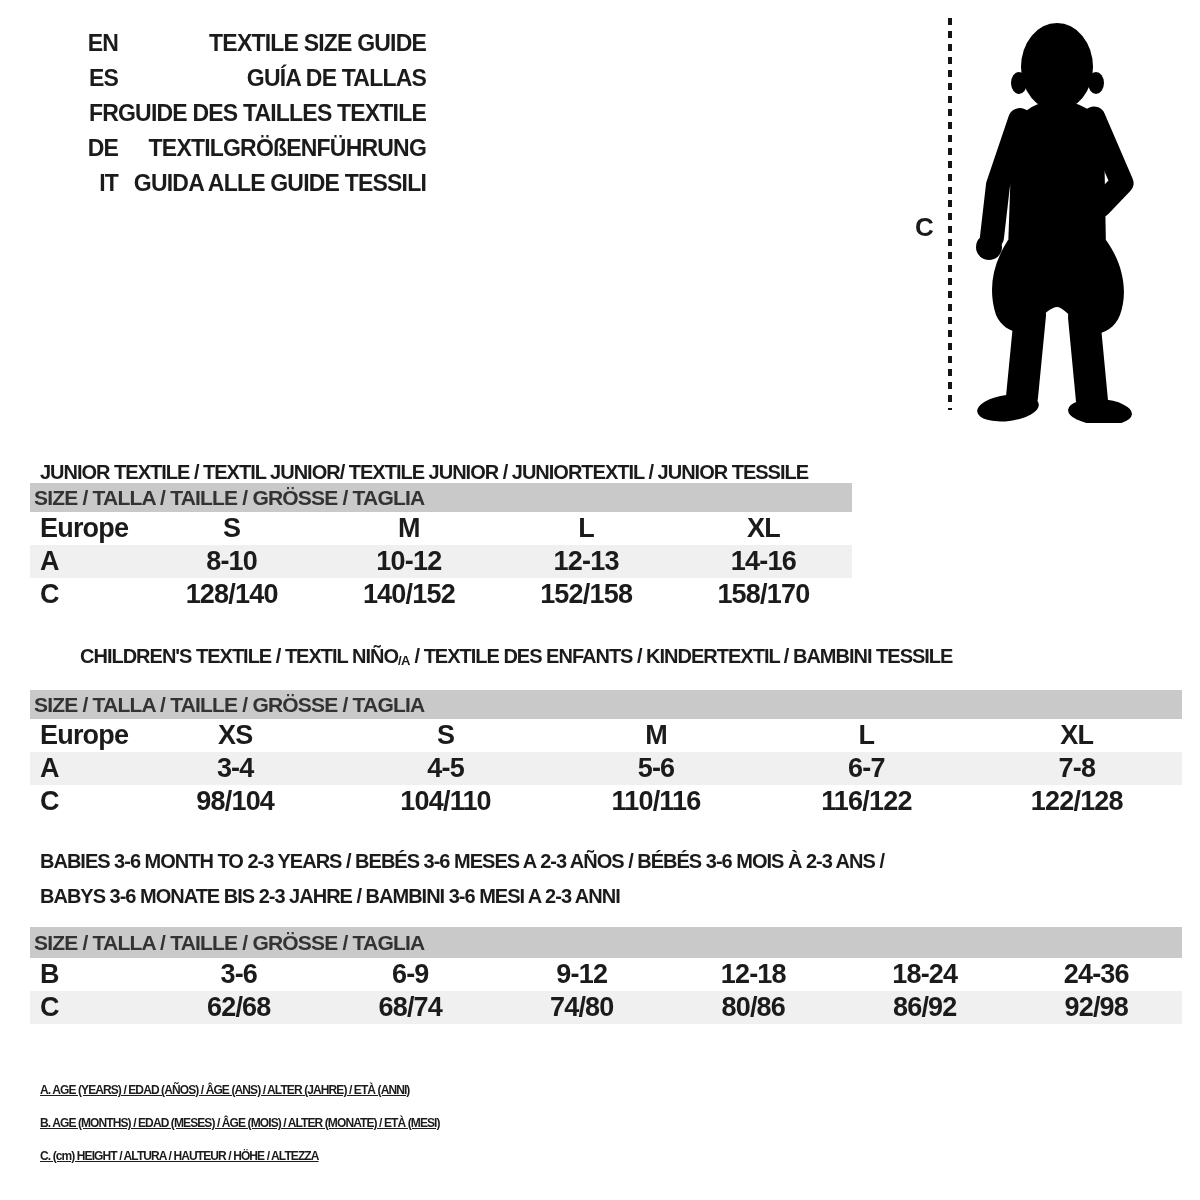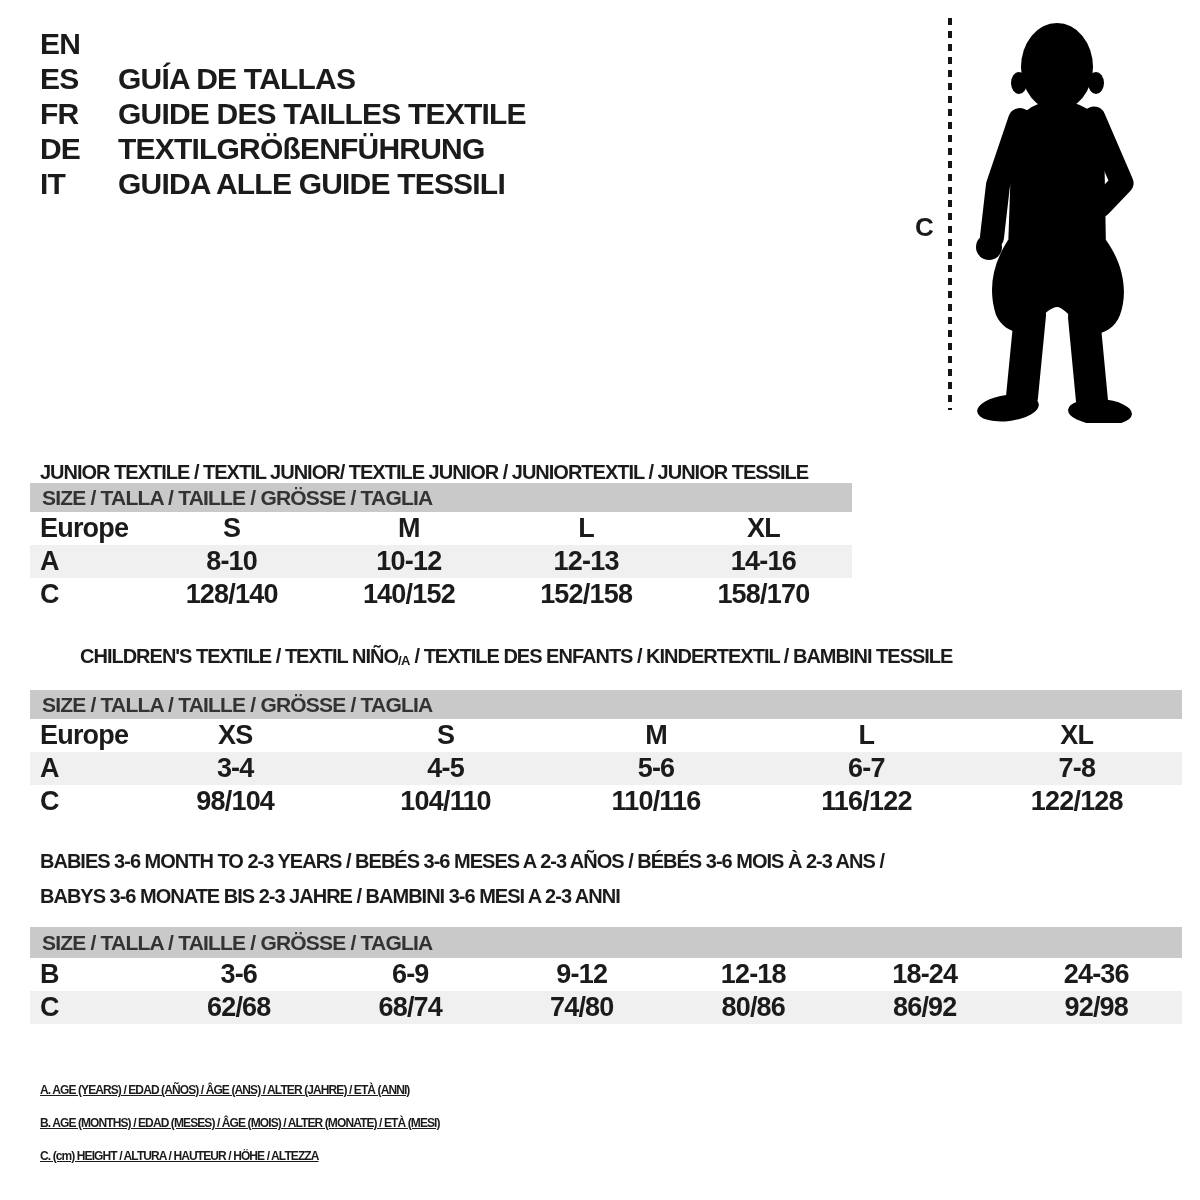--- a/index.html
+++ b/index.html
@@ -9,36 +9,36 @@
     width:1200px;height:1200px;
     background:#ffffff;
     font-family:"Liberation Sans",sans-serif;
     font-weight:700;
     color:#1b1b1b;
     overflow:hidden;
   }
   
   .lang-list{position:absolute;left:40px;top:26px;}
   .lang-row{display:grid;grid-template-columns:78px auto;height:35px;line-height:35px;
-    font-size:30px;letter-spacing:-0.8px;}
+    font-size:23px;letter-spacing:-0.8px;text-align:right;}
   
   .fig-wrap{position:absolute;left:0;top:0;width:1200px;height:430px;}
   .dashed-line{
     position:absolute;left:948px;top:18px;width:4px;height:392px;
     background:repeating-linear-gradient(to bottom,#141414 0 7px,transparent 7px 13px);
   }
   .c-label{position:absolute;left:915px;top:212px;font-size:26px;letter-spacing:-0.5px;}
   .silhouette{position:absolute;left:972px;top:15px;}
   
   .sec-title{position:absolute;left:40px;font-size:20px;letter-spacing:-1px;line-height:24px;white-space:nowrap;}
   .sub{font-size:13px;position:relative;top:2px;letter-spacing:-0.5px;}
   
   .tbl{position:absolute;left:30px;}
   .hdr-bar{background:#c9c9c9;color:#333333;font-size:21px;letter-spacing:-0.8px;
-    padding-left:12px;display:flex;align-items:center;}
+    padding-left:4px;display:flex;align-items:center;}
   .row{display:grid;height:33px;line-height:33px;font-size:27px;letter-spacing:-0.8px;}
   .row.shade{background:#f0f0f0;}
   .cell{text-align:center;overflow:hidden;}
   .lbl{text-align:left;padding-left:10px;}
   .tbl-junior{top:483px;width:822px;}
   .tbl-junior .hdr-bar{height:29px;}
   .tbl-junior .row{grid-template-columns:113px repeat(4,1fr);}
   .tbl-children{top:690px;width:1152px;}
   .tbl-children .hdr-bar{height:29px;}
   .tbl-children .row{grid-template-columns:100px repeat(5,1fr);}
@@ -52,20 +52,21 @@
   .legend{position:absolute;left:40px;top:1074px;font-size:12px;letter-spacing:-0.9px;line-height:33px;text-decoration:underline;}
 </style>
 </head>
 <body>
 
 <div class="canvas">
 
   <div class="lang-list">
     <div class="lang-row">
       <span>EN</span>
+      <span>TEXTILE SIZE GUIDE</span>
     </div>
     <div class="lang-row">
       <span>ES</span>
       <span>GUÍA DE TALLAS</span>
     </div>
     <div class="lang-row">
       <span>FR</span>
       <span>GUIDE DES TAILLES TEXTILE</span>
     </div>
     <div class="lang-row">

